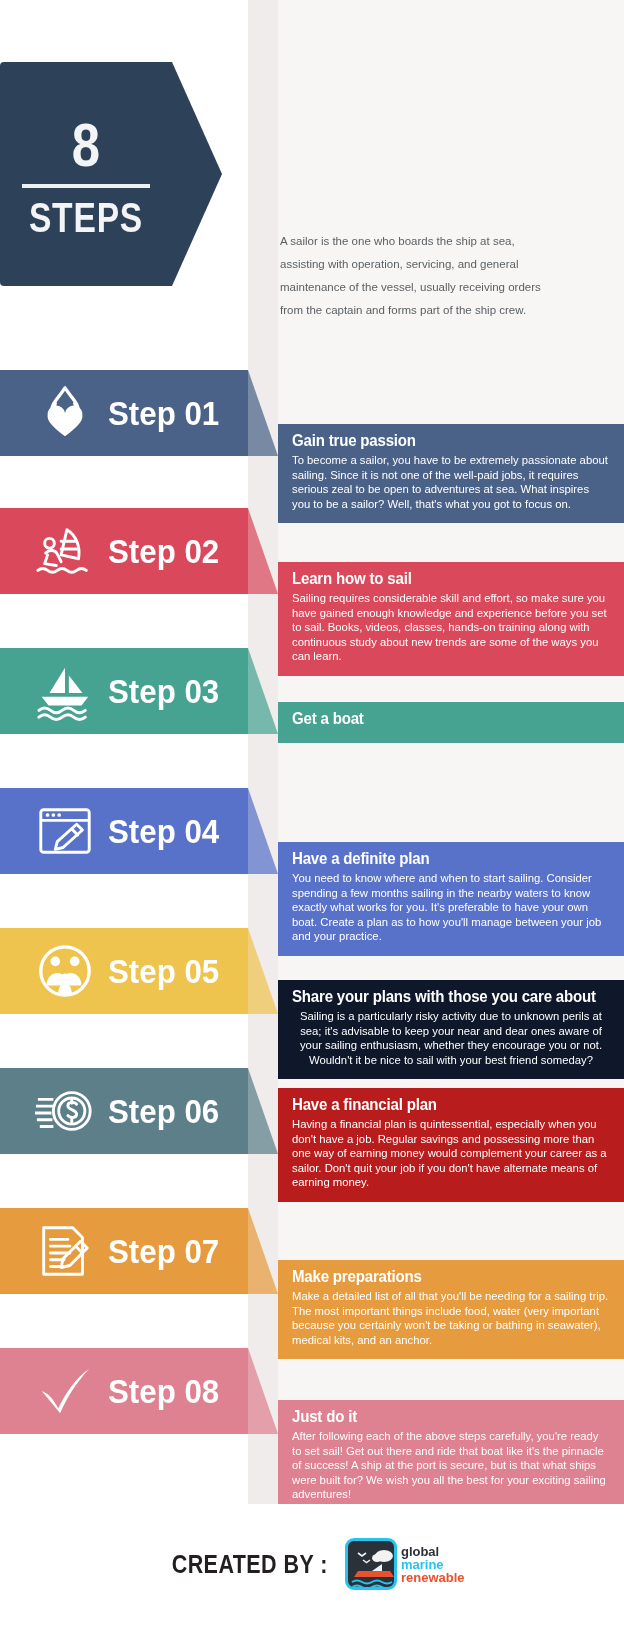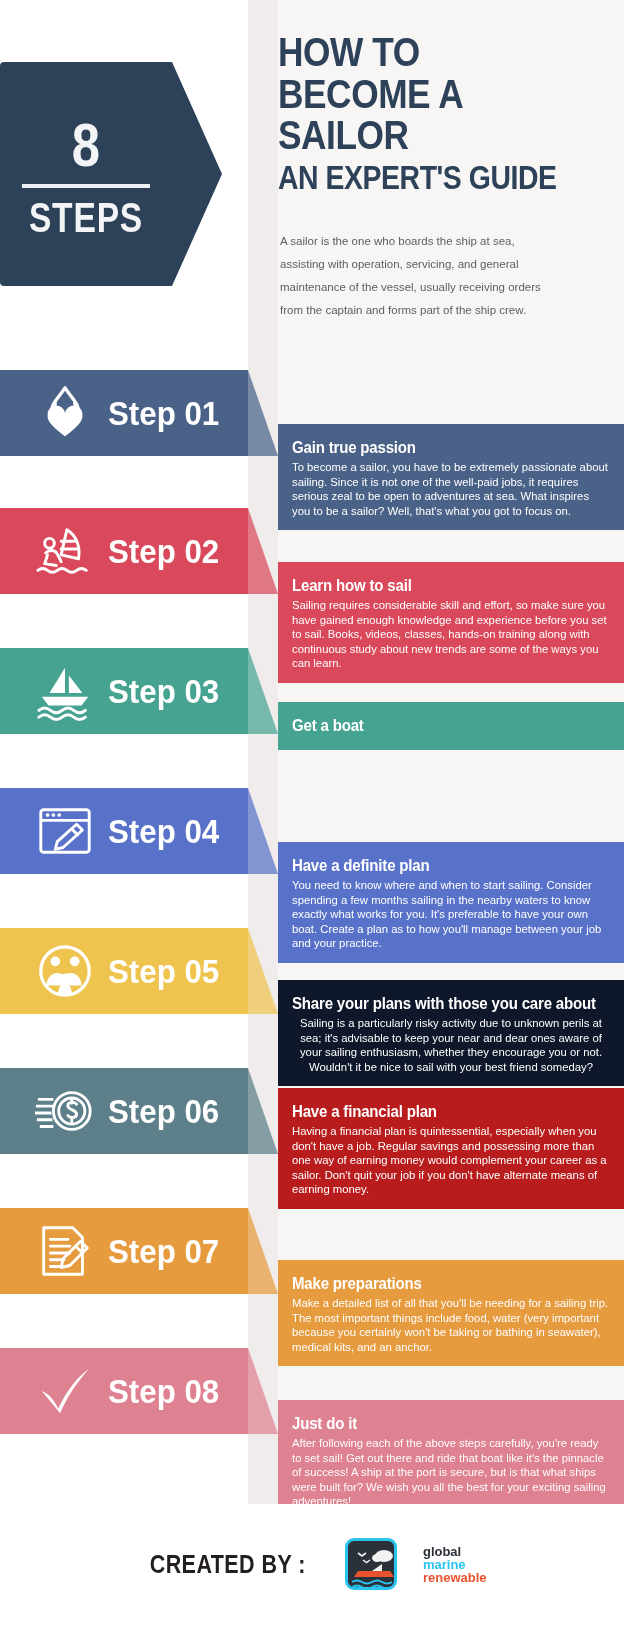--- a/index.html
+++ b/index.html
@@ -102,42 +102,42 @@
     position:absolute; left:108px; top:16px; width:130px;
     color:#ffffff;
     font-size:34px; font-weight:700; line-height:54px;
     letter-spacing:0px;
     transform:scaleX(0.92); transform-origin:left center;
     white-space:nowrap;
   }
 
   .desc {
     position:absolute; left:278px; width:346px;
-    padding:14px 14px 12px 14px;
+    padding:7px 14px 12px 14px;
     color:#ffffff;
   }
   .desc .t {
     font-size:16px; font-weight:700; line-height:20px;
     letter-spacing:-0.2px;
     transform:scaleX(0.94); transform-origin:left center;
     white-space:nowrap;
     margin-bottom:2px;
   }
   .desc .b {
     font-size:11.3px; line-height:14.6px;
   }
 
   
   .footer {
     position:absolute; left:0; top:1504px; width:624px; height:126px;
     background:#ffffff;
   }
   .footer-inner {
     position:absolute; left:0; top:34px; width:624px;
-    display:flex; align-items:center; justify-content:center; gap:26px;
+    display:flex; align-items:center; justify-content:center; gap:4px;
   }
   .created {
     color:#231f20;
     font-size:25px; font-weight:700; letter-spacing:0.5px;
     transform:scaleX(0.86); transform-origin:center;
     white-space:nowrap;
   }
   .logo-mark {
     width:52px; height:52px; border-radius:9px;
     background:#2b3138;
@@ -160,26 +160,20 @@
   <div class="bg-gutter"></div>
   <div class="bg-content"></div>
 
   <div class="hdr-badge">
     <div class="shape"></div>
     <div class="num">8</div>
     <div class="rule"></div>
     <div class="word">STEPS</div>
   </div>
 
-  <div class="hdr-title">
-    <div class="l l1">HOW TO</div>
-    <div class="l l2">BECOME A</div>
-    <div class="l l3">SAILOR</div>
-    <div class="l l4">AN EXPERT'S GUIDE</div>
-  </div>
   <div class="hdr-intro">A sailor is the one who boards the ship at sea, assisting with operation, servicing, and general maintenance of the vessel, usually receiving orders from the captain and forms part of the ship crew.</div>
 
   <div id="steps-root">
       <div class="desc" style="top: 424px; background: rgb(74, 98, 135);">
         <div class="t">Gain true passion</div>
         <div class="b">To become a sailor, you have to be extremely passionate about sailing. Since it is not one of the well-paid jobs, it requires serious zeal to be open to adventures at sea. What inspires you to be a sailor? Well, that's what you got to focus on.</div>
       </div>
       <div class="desc" style="top: 562px; background: rgb(217, 73, 91);">
         <div class="t">Learn how to sail</div>
         <div class="b">Sailing requires considerable skill and effort, so make sure you have gained enough knowledge and experience before you set to sail. Books, videos, classes, hands-on training along with continuous study about new trends are some of the ways you can learn.</div>

